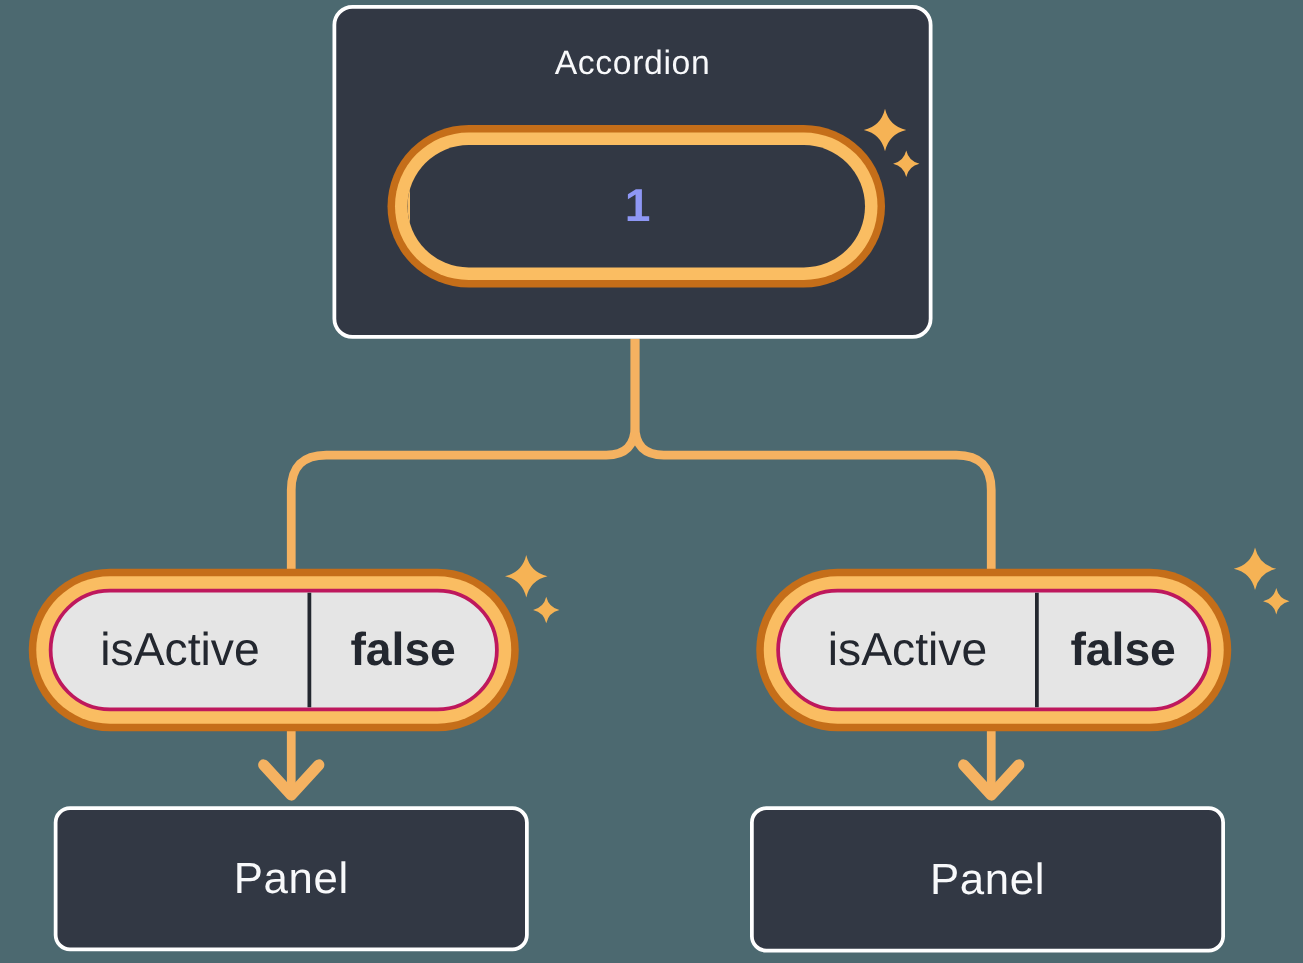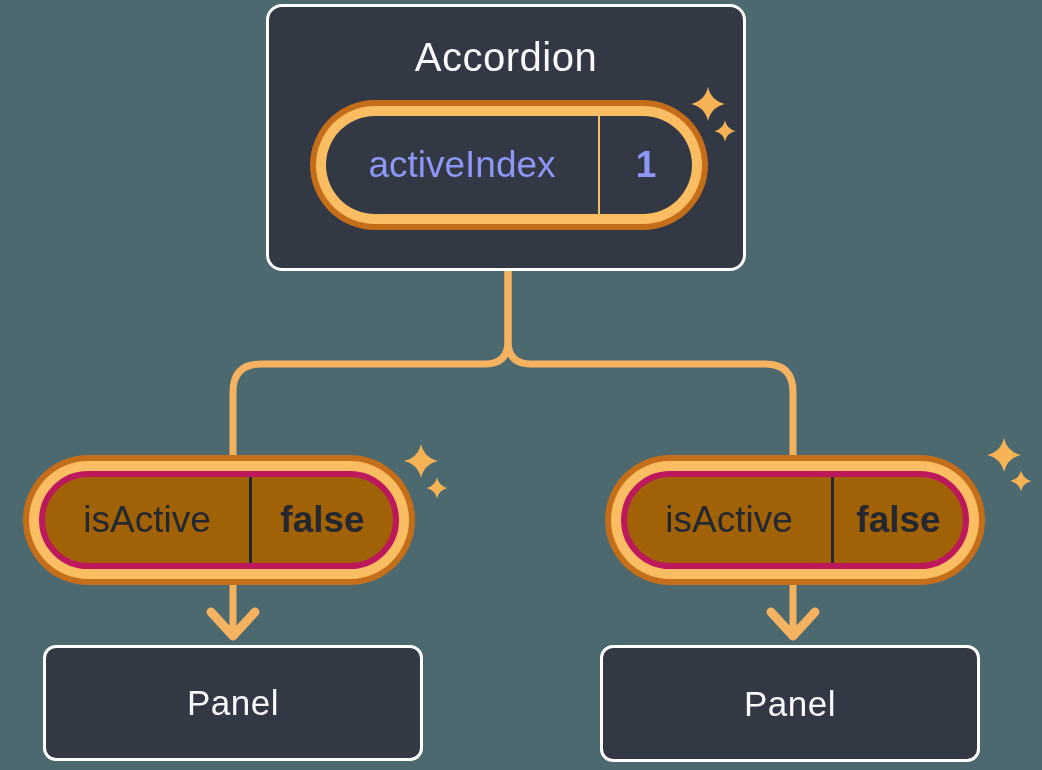--- a/index.html
+++ b/index.html
@@ -25,21 +25,21 @@
   .accordion-box {
     left: 266px; top: 4px;
     width: 480px; height: 267px;
     border-radius: 16px;
   }
   .accordion-title {
     position: absolute;
     left: 0; top: 28px;
     width: 100%;
     text-align: center;
-    font-size: 40px;
+    font-size: 27px;
     color: #F8F9FB;
     letter-spacing: 0.5px;
   }
   
   .pill-outer {
     position: absolute;
     border-radius: 999px;
     background: #C56E19;
     padding: 6px;
     box-sizing: border-box;
@@ -69,22 +69,22 @@
   }
   .state-pill-inner .divider { width: 2px; background: #FABD62; }
   .state-pill-inner .cell-value {
     flex: 1;
     display: flex; align-items: center; justify-content: center;
     color: #8E97F5;
     font-size: 37px;
     font-weight: bold;
   }
   .prop-pill-inner {
-    background: #a16207;
-    border: 6px solid #be185d;
+    background: #e5e5e5;
+    border: 3px solid #be185d;
   }
   .prop-pill-inner .cell-name {
     width: 204px;
     display: flex; align-items: center; justify-content: center;
     color: #23272F;
     font-size: 37px;
   }
   .prop-pill-inner .divider { width: 3px; background: #23272F; }
   .prop-pill-inner .cell-value {
     flex: 1;
@@ -122,21 +122,20 @@
     </g>
   </svg>
 
   <div class="card accordion-box">
     <div class="accordion-title">Accordion</div>
   </div>
 
   <div class="pill-outer state-pill-outer">
     <div class="pill-mid">
       <div class="pill-inner state-pill-inner">
-        <div class="cell-name">activeIndex</div>
         <div class="divider"></div>
         <div class="cell-value">1</div>
       </div>
     </div>
   </div>
 
   <div class="pill-outer prop-pill-left">
     <div class="pill-mid">
       <div class="pill-inner prop-pill-inner">
         <div class="cell-name">isActive</div>

